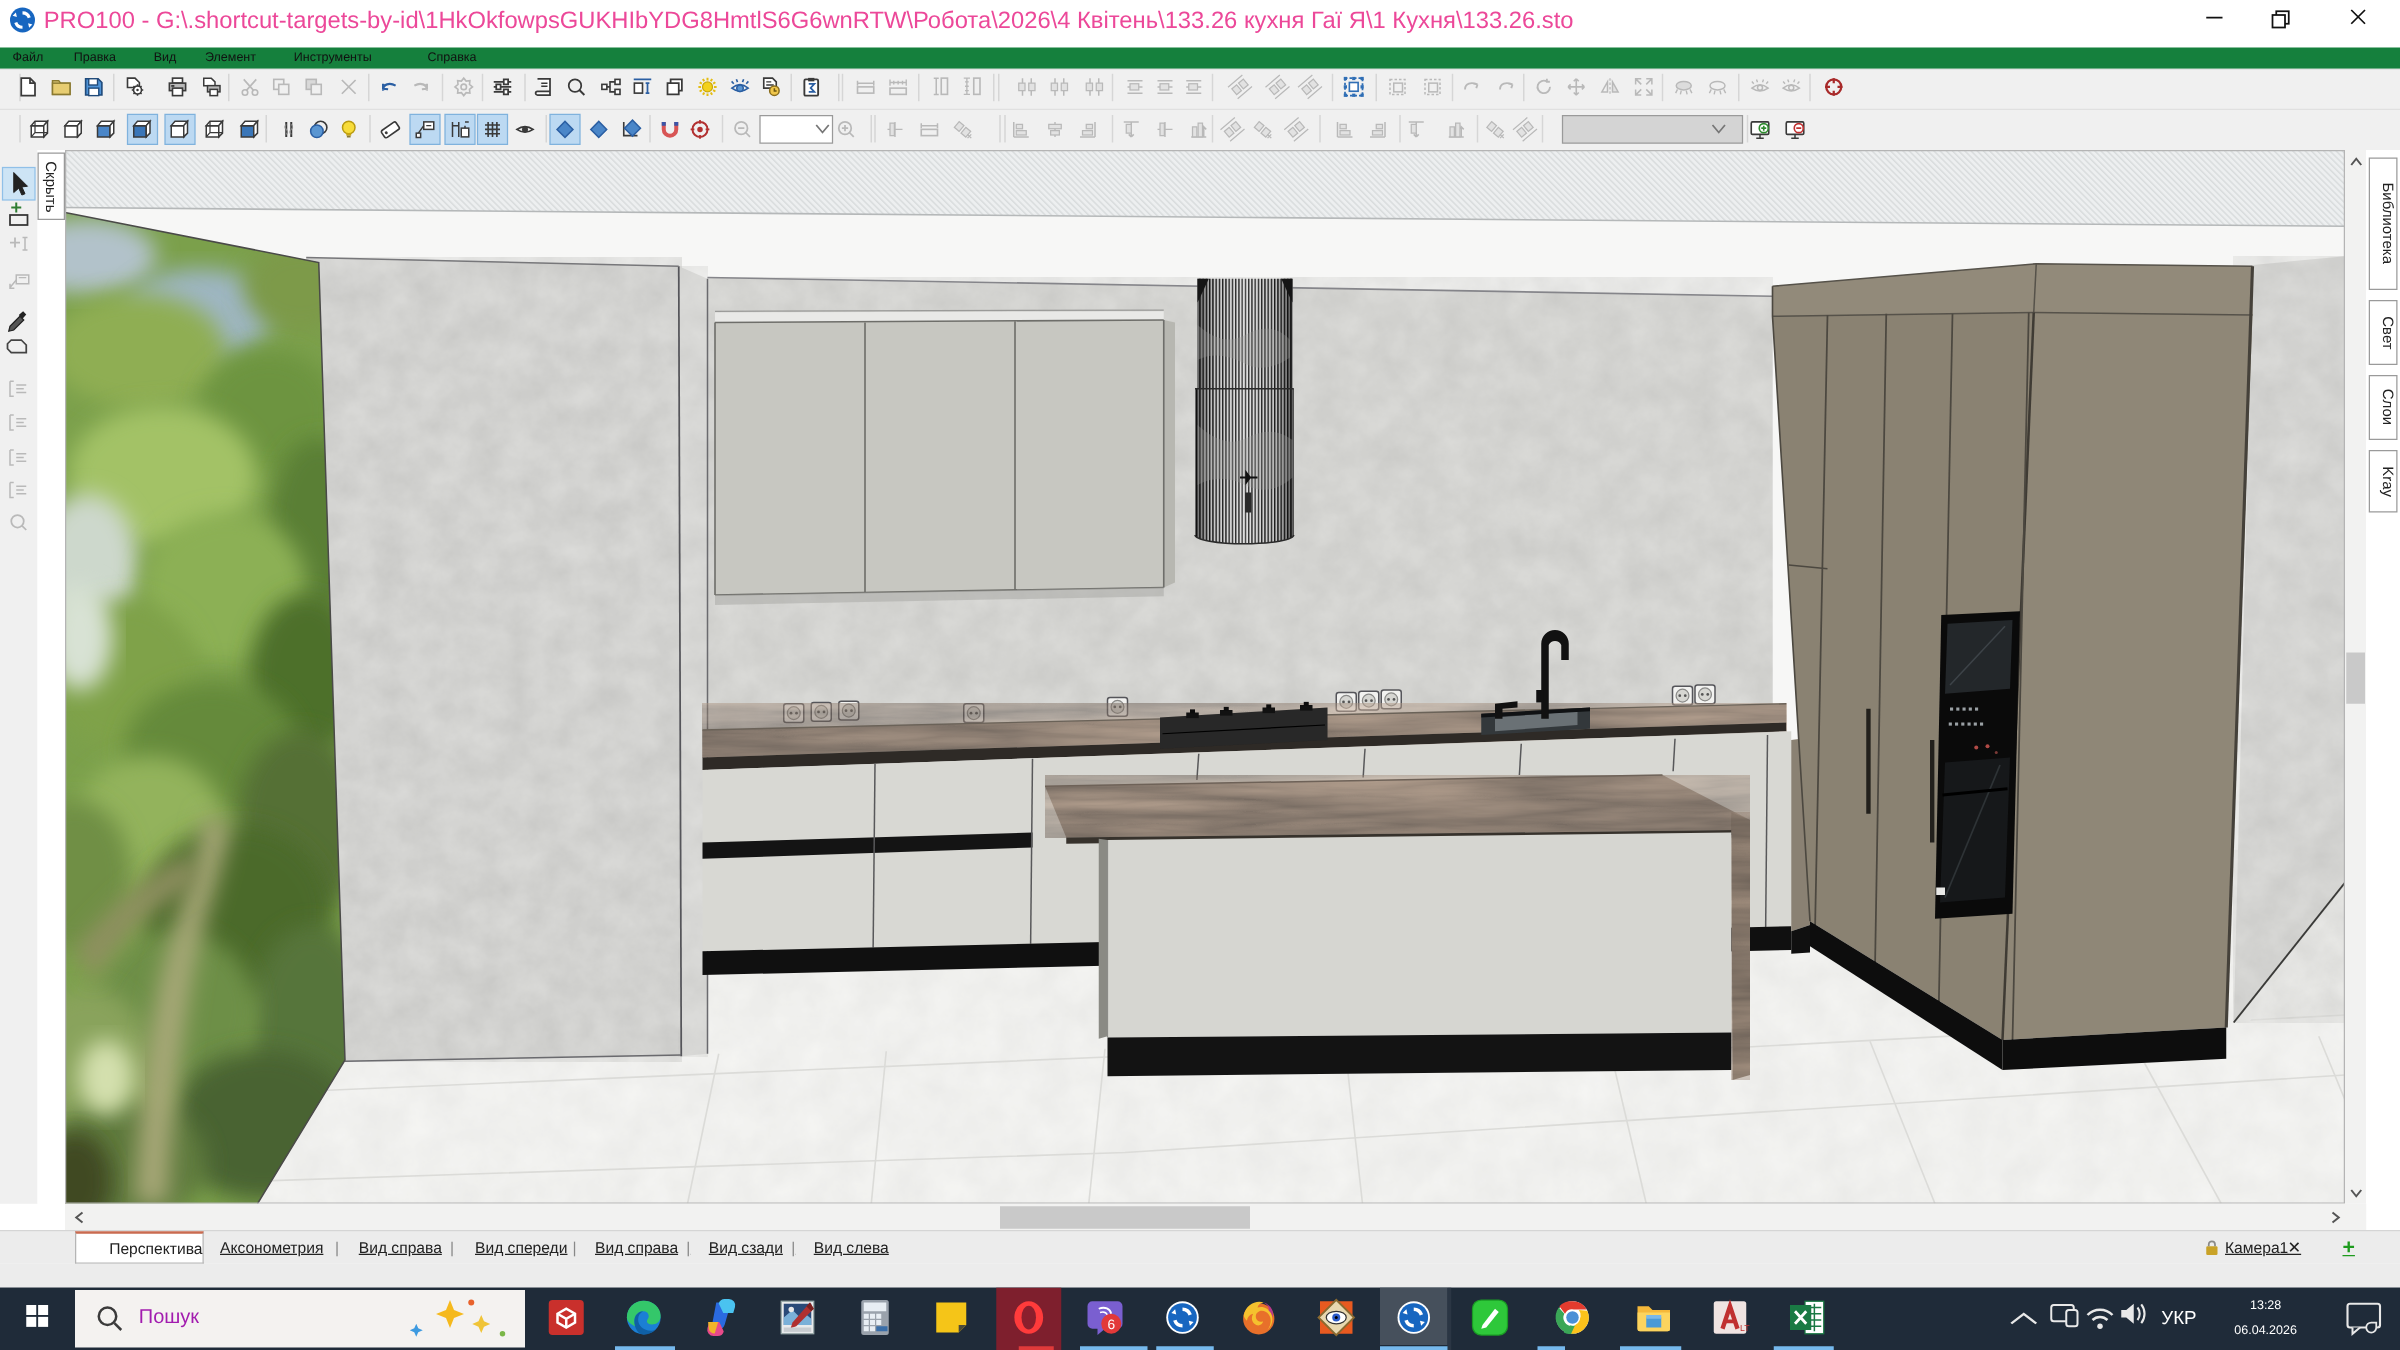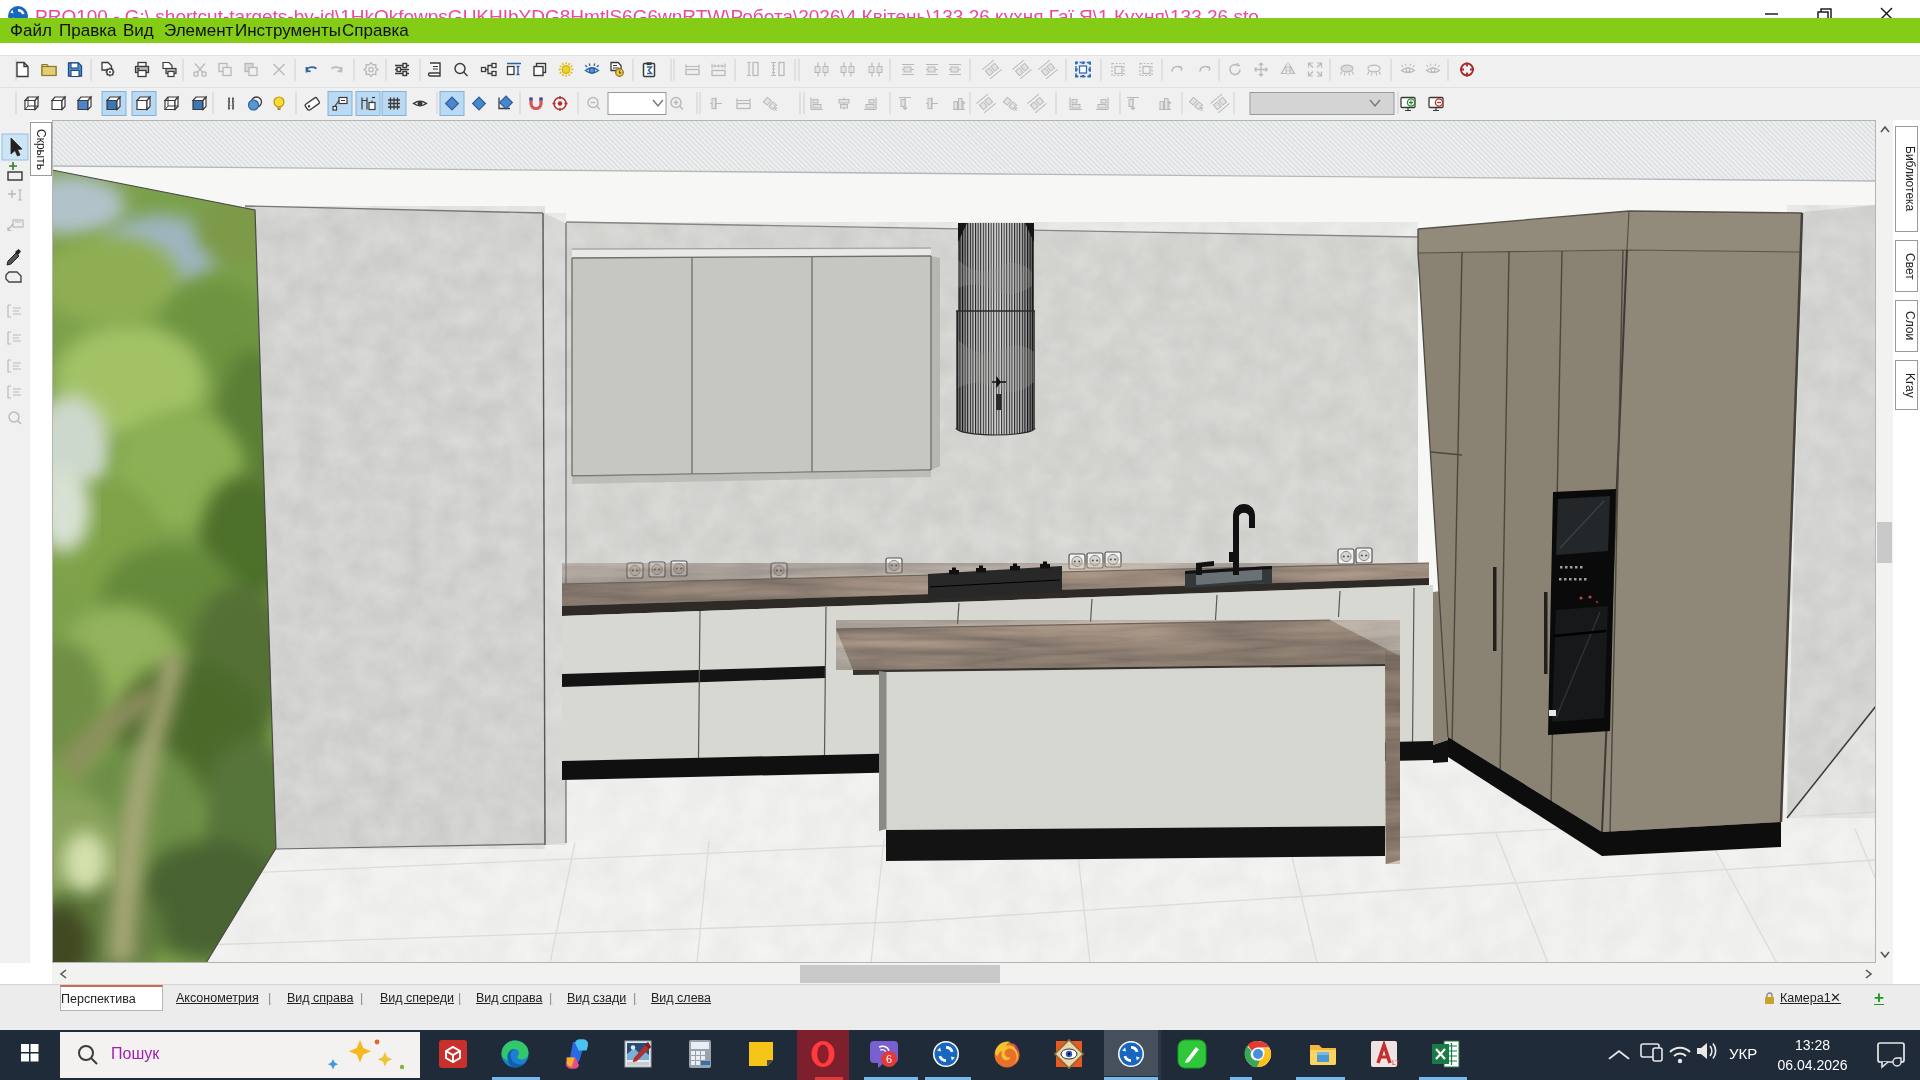--- a/index.html
+++ b/index.html
@@ -1,37 +1,37 @@
 <!DOCTYPE html>
 <html><head><meta charset="utf-8">
 <style>
 html,body{margin:0;padding:0;}
 body{width:1920px;height:1080px;position:relative;overflow:hidden;background:#fff;
   font-family:"Liberation Sans", sans-serif;}
 .abs{position:absolute;}
 #titlebar{left:0;top:0;width:1920px;height:30px;background:#fff;}
 #titletext{left:35px;top:6px;font-size:19px;color:#ec4899;white-space:nowrap;}
-#menubar{left:0;top:18px;width:1920px;height:25px;background:#84cc16;font-size:17px;color:#111;}
+#menubar{left:0;top:38px;width:1920px;height:25px;background:#15803d;font-size:10px;color:#111;}
 #menubar span{position:absolute;top:3px;}
 #toolbars{left:0;top:55px;width:1920px;height:65px;background:#f0f0f0;border-top:1px solid #e3e3e3;box-sizing:border-box;}
 #lefttb{left:0;top:120px;width:30px;height:843px;background:#f0f0f0;}
 #viewport{left:52px;top:120px;width:1824px;height:843px;background:#f7f7f6;overflow:hidden;}
 #hidetab{left:30px;top:122px;width:22px;height:54px;background:#fff;border:1px solid #9a9a9a;box-sizing:border-box;
  writing-mode:vertical-rl;font-size:12px;color:#222;text-align:center;line-height:20px;}
 #leftgap{left:30px;top:120px;width:22px;height:843px;background:#fff;}
 #vscroll{left:1876px;top:120px;width:17px;height:843px;background:#f2f2f1;}
 #vthumb{left:1877px;top:522px;width:15px;height:41px;background:#c9c9c9;}
 #righttabs{left:1893px;top:120px;width:27px;height:843px;background:#fff;}
 .rtab{position:absolute;left:1895px;width:23px;background:#fff;border:1px solid #9a9a9a;box-sizing:border-box;
  writing-mode:vertical-rl;font-size:12px;color:#222;text-align:center;}
 #hscroll{left:52px;top:963px;width:1841px;height:21px;background:#f2f2f1;}
 #hthumb{left:800px;top:965px;width:200px;height:18px;background:#c9c9c9;}
 #tabrow{left:0;top:984px;width:1920px;height:27px;background:#ececec;border-top:1px solid #d5d5d5;box-sizing:border-box;font-size:12.5px;color:#222;}
 .vtab{position:absolute;top:0px;height:26px;line-height:26px;text-decoration:underline;}
-#activetab{position:absolute;left:60px;top:0;width:103px;height:26px;background:#fff;border:1px solid #b5b5b5;border-top:2px solid #c96b50;box-sizing:border-box;text-align:left;line-height:24px;}
+#activetab{position:absolute;left:60px;top:0;width:103px;height:26px;background:#fff;border:1px solid #b5b5b5;border-top:2px solid #c96b50;box-sizing:border-box;text-align:right;line-height:24px;}
 #belowtabs{left:0;top:1011px;width:1920px;height:19px;background:#ececec;}
 #taskbar{left:0;top:1030px;width:1920px;height:50px;background:#1f2b39;}
 #searchbox{left:60px;top:1032px;width:360px;height:46px;background:#f4f2f0;}
 #searchtext{left:111px;top:1045px;font-size:16px;color:#a21caf;}
 </style></head>
 <body>
 <div class="abs" id="titlebar"></div>
 <svg class="abs" style="left:7px;top:5px" width="22" height="22" viewBox="0 0 22 22">
  <circle cx="11" cy="11" r="10" fill="#1766c0"></circle>
  <path d="M11 4 a7 7 0 0 1 6.6 4.7 l-2.4.8 A4.5 4.5 0 0 0 11 6.5 Z" fill="#fff"></path>
@@ -1120,13 +1120,13 @@
       <path d="M0 6 h4 l6-5 v16 l-6-5 h-4 Z" fill="#e8e8e8"></path>
       <path d="M13 4 a 8 8 0 0 1 0 10 M16 1.5 a 12 12 0 0 1 0 15" stroke="#e8e8e8" stroke-width="1.7" fill="none"></path>
     </g>
 <text x="1729" y="29" font-size="15" fill="#fff" font-family="Liberation Sans">УКР</text>
 <g transform="translate(1878,11)">
       <rect x="0" y="2" width="26" height="19" rx="2" fill="none" stroke="#e8e8e8" stroke-width="1.7"></rect>
       <path d="M4 21 l0 5 6-5" fill="#1f2b39" stroke="#e8e8e8" stroke-width="1.6"></path>
       <path d="M19 17 a4 4 0 1 0 4 4 l0-4 Z" fill="#1f2b39" stroke="#e8e8e8" stroke-width="1.4"></path>
     </g>
   </svg>
-<div class="abs" id="traytime" style="left:1775px;top:1035px;width:75px;text-align:center;color:#fff;font-size:14px;line-height:20px">13:28<br>06.04.2026</div>
+<div class="abs" id="traytime" style="left:1775px;top:1035px;width:75px;text-align:center;color:#fff;font-size:10px;line-height:20px">13:28<br>06.04.2026</div>
 
 </body></html>

